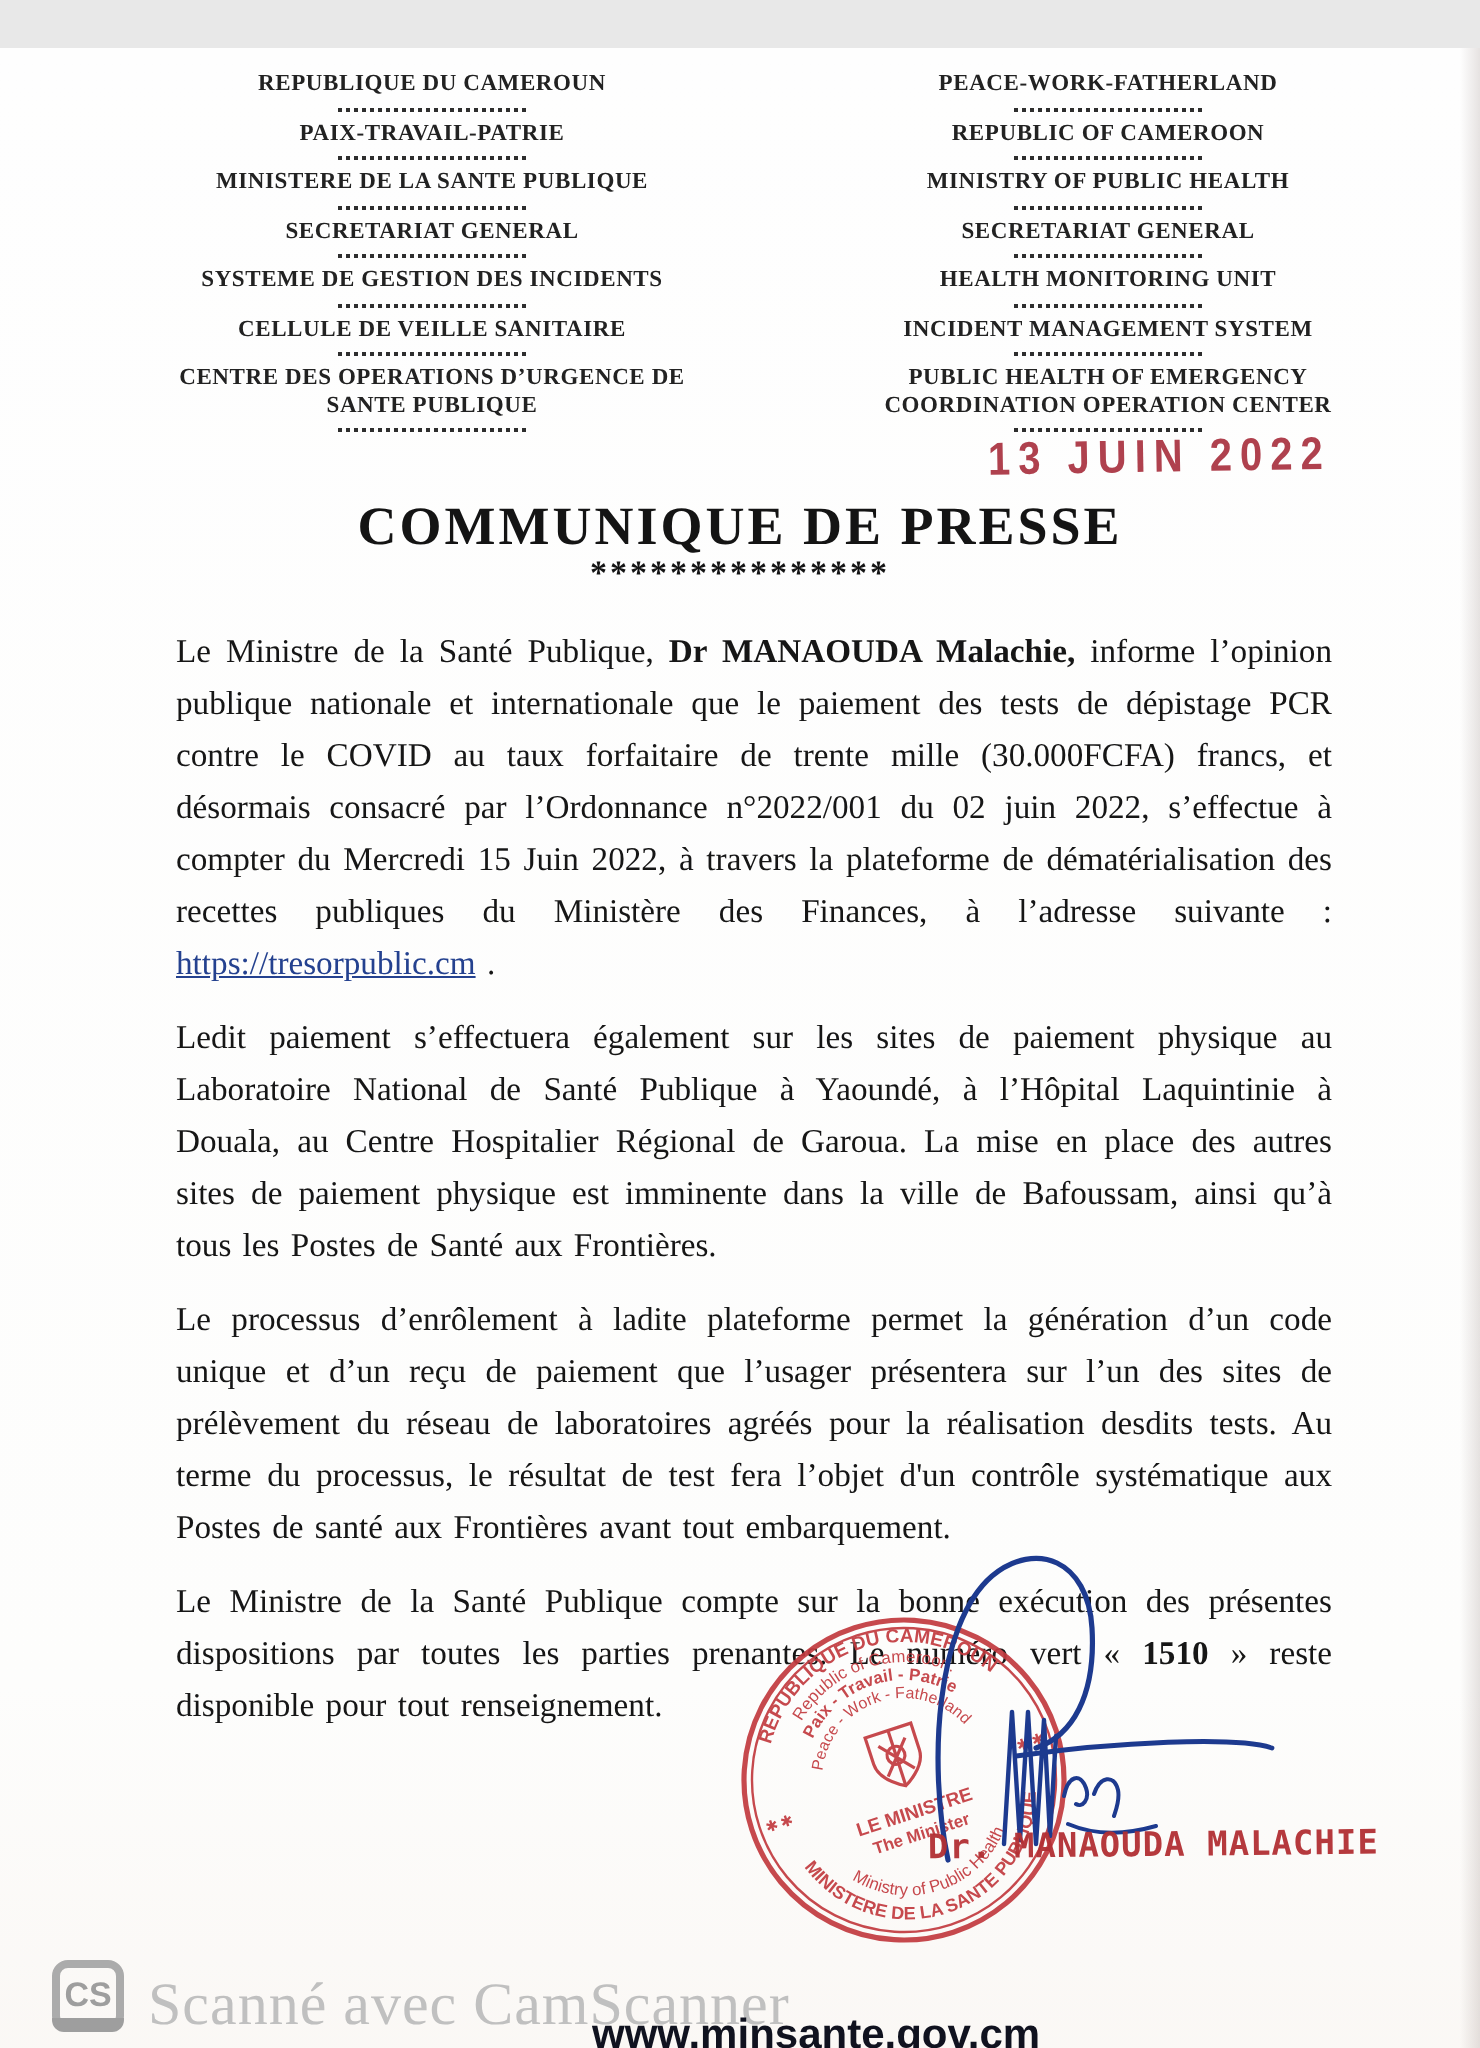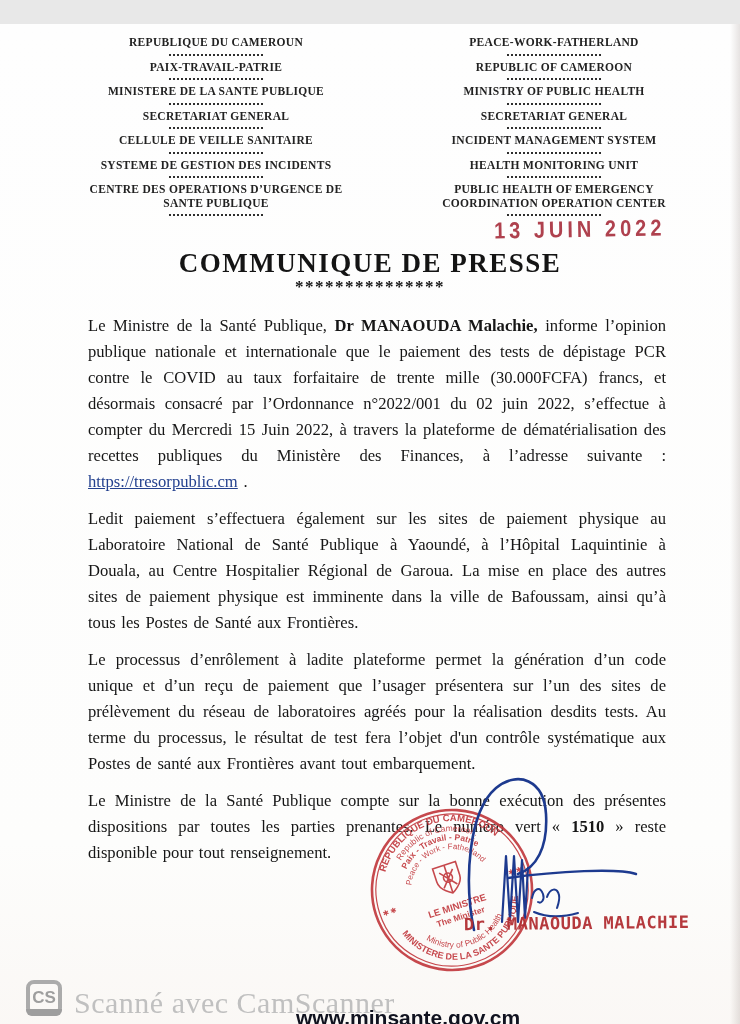--- a/index.html
+++ b/index.html
@@ -95,25 +95,25 @@
       </div>
       <div class="hdr-item">
         <div class="hdr-text">MINISTERE DE LA SANTE PUBLIQUE</div>
         <div class="hdr-sep"></div>
       </div>
       <div class="hdr-item">
         <div class="hdr-text">SECRETARIAT GENERAL</div>
         <div class="hdr-sep"></div>
       </div>
       <div class="hdr-item">
+        <div class="hdr-text">SYSTEME DE GESTION DES INCIDENTS</div>
+        <div class="hdr-sep"></div>
+      </div>
+      <div class="hdr-item">
         <div class="hdr-text">CELLULE DE VEILLE SANITAIRE</div>
-        <div class="hdr-sep"></div>
-      </div>
-      <div class="hdr-item">
-        <div class="hdr-text">SYSTEME DE GESTION DES INCIDENTS</div>
         <div class="hdr-sep"></div>
       </div>
       <div class="hdr-item">
         <div class="hdr-text">CENTRE DES OPERATIONS D’URGENCE DE SANTE PUBLIQUE</div>
         <div class="hdr-sep"></div>
       </div>
     </div>
   <div class="hdr hdr-right">
       <div class="hdr-item">
         <div class="hdr-text">PEACE-WORK-FATHERLAND</div>
@@ -125,25 +125,25 @@
       </div>
       <div class="hdr-item">
         <div class="hdr-text">MINISTRY OF PUBLIC HEALTH</div>
         <div class="hdr-sep"></div>
       </div>
       <div class="hdr-item">
         <div class="hdr-text">SECRETARIAT GENERAL</div>
         <div class="hdr-sep"></div>
       </div>
       <div class="hdr-item">
+        <div class="hdr-text">HEALTH MONITORING UNIT</div>
+        <div class="hdr-sep"></div>
+      </div>
+      <div class="hdr-item">
         <div class="hdr-text">INCIDENT MANAGEMENT SYSTEM</div>
-        <div class="hdr-sep"></div>
-      </div>
-      <div class="hdr-item">
-        <div class="hdr-text">HEALTH MONITORING UNIT</div>
         <div class="hdr-sep"></div>
       </div>
       <div class="hdr-item">
         <div class="hdr-text">PUBLIC HEALTH OF EMERGENCY COORDINATION OPERATION CENTER</div>
         <div class="hdr-sep"></div>
       </div>
     </div>
 
   <div class="date-stamp">13 JUIN 2022</div>
 

